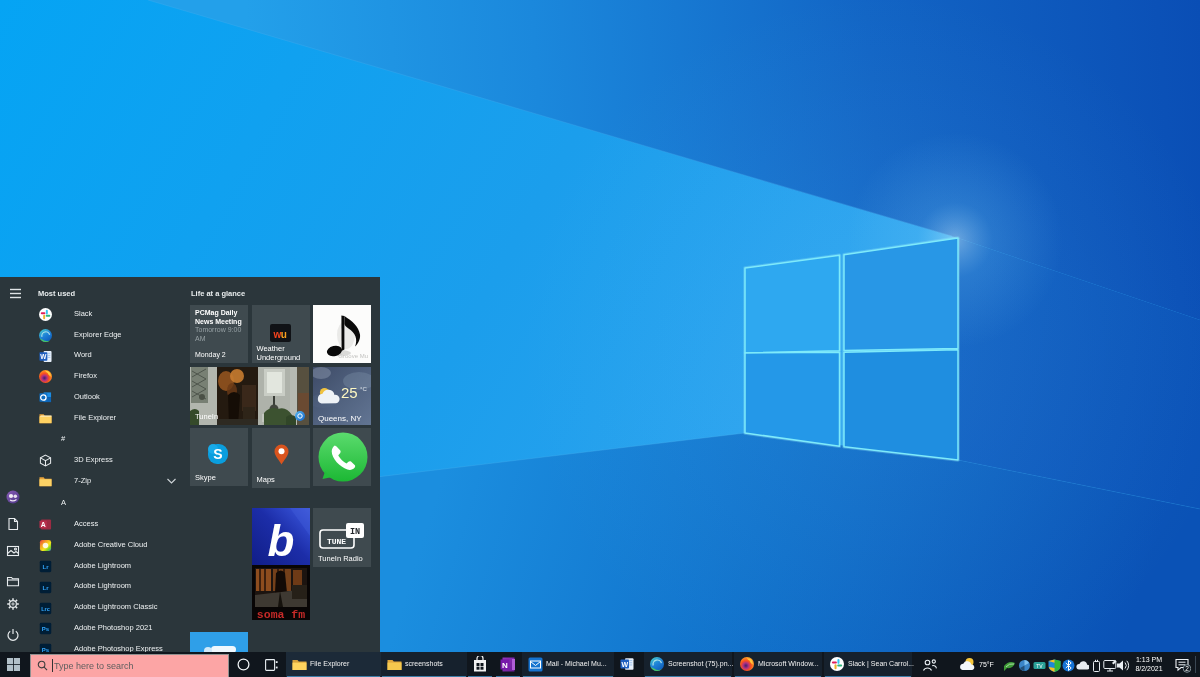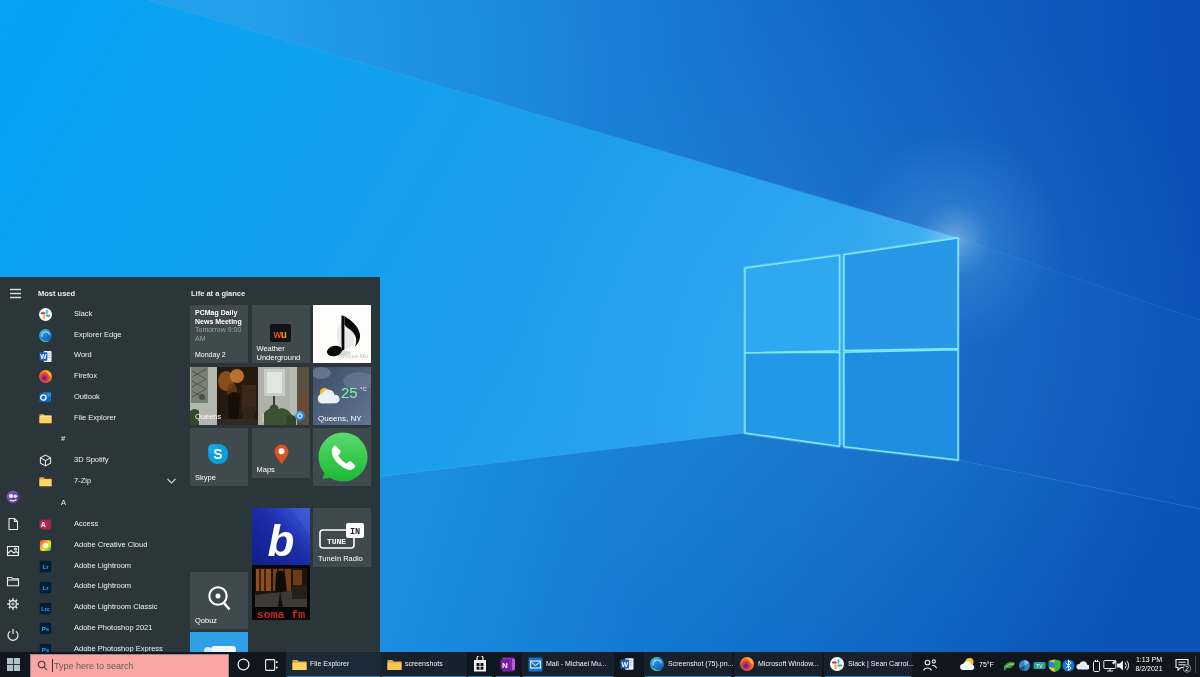--- a/index.html
+++ b/index.html
@@ -138,21 +138,21 @@
           <path d="M0.5 5 h13 v7 h-13 z" fill="#ffd262"></path>
           <path d="M0.5 5 l2-1.2 h10.9 l0.1 1.2 z" fill="#fff3c2"></path>
         </svg></div>
 <div class="itx" style="left:57px;top:135.7px">File Explorer</div>
 <div class="abs" style="left:39px;top:176.3px;width:13px;height:13px"><svg width="13" height="13" viewBox="0 0 14 14">
           <g fill="none" stroke="#e8ecee" stroke-width="1.1">
             <path d="M7 1.2 L12.5 4.2 V9.8 L7 12.8 L1.5 9.8 V4.2 Z"></path>
             <path d="M1.5 4.2 L7 7.2 L12.5 4.2 M7 7.2 V12.8"></path>
           </g>
         </svg></div>
-<div class="itx" style="left:57px;top:178.0px">3D Spotify</div>
+<div class="itx" style="left:57px;top:178.0px">3D Express</div>
 <div class="abs" style="left:39px;top:197.1px;width:13px;height:13px"><svg width="13" height="13" viewBox="0 0 14 14">
           <path d="M0.5 2.5 h4.5 l1.2 1.5 h7.3 v8 h-13 z" fill="#e9a33b"></path>
           <path d="M0.5 4.6 h13 v7.4 h-13 z" fill="#fdd366"></path>
         </svg></div>
 <div class="itx" style="left:57px;top:198.8px">7-Zip</div>
 <div class="abs" style="left:39px;top:240.3px;width:13px;height:13px"><svg width="13" height="13" viewBox="0 0 14 14">
           <rect x="2" y="1.5" width="11" height="11" rx="1.2" fill="#9c2b43"></rect>
           <rect x="0.5" y="3" width="8" height="8" rx="0.8" fill="#b62e4b"></rect>
           <text x="4.5" y="9.8" font-family="Liberation Sans" font-size="7.5" font-weight="bold" fill="#fff" text-anchor="middle">A</text>
         </svg></div>
@@ -301,51 +301,51 @@
         <svg class="abs" style="left:105px;top:44px" width="10" height="10" viewBox="0 0 10 10">
           <defs>
             <linearGradient id="phg" x1="0" y1="0" x2="1" y2="1">
               <stop offset="0" stop-color="#55b7f0"></stop>
               <stop offset="1" stop-color="#1565c8"></stop>
             </linearGradient>
           </defs>
           <circle cx="5" cy="5" r="5" fill="url(#phg)"></circle>
           <circle cx="5" cy="5" r="2.2" fill="none" stroke="#fff" stroke-width="1"></circle>
         </svg>
-        <div class="tlb">Queens</div>
+        <div class="tlb">TuneIn</div>
       </div>
 <div class="tile" style="left:313px;top:90px;width:58px;height:57.5px">
         <svg class="abs" style="left:0;top:0" width="58" height="58" viewBox="0 0 58 58">
           <defs>
             <linearGradient id="wg1" x1="0" y1="0" x2="1" y2="1">
               <stop offset="0" stop-color="#3d4a66"></stop>
               <stop offset="0.5" stop-color="#50617e"></stop>
               <stop offset="1" stop-color="#627593"></stop>
             </linearGradient>
           </defs>
           <rect width="58" height="58" fill="url(#wg1)"></rect>
           <ellipse cx="46" cy="14" rx="16" ry="9" fill="#8194ac" opacity="0.35"></ellipse>
           <ellipse cx="8" cy="6" rx="10" ry="6" fill="#9aa8bc" opacity="0.4"></ellipse>
           <ellipse cx="10" cy="34" rx="14" ry="7" fill="#62759242" opacity="0.6"></ellipse>
           <circle cx="11.5" cy="25.5" r="4.6" fill="#f0c23e"></circle>
           <path d="M8.5 36.5 a5 5 0 0 1 1-9.8 a6.3 6.3 0 0 1 12 1.2 a4.1 4.1 0 0 1 1.6 8.4 z" fill="#eef2f6"></path>
         </svg>
-        <div class="abs" style="left:28px;top:17px;font-size:15px;color:#86efac;white-space:nowrap">25</div>
+        <div class="abs" style="left:28px;top:17px;font-size:15px;color:#fef9c3;white-space:nowrap">25</div>
         <div class="abs" style="left:47px;top:19px;font-size:6px;color:#dfe5ec">°C</div>
         <div class="abs" style="left:5px;bottom:2px;font-size:8px;color:#fff;white-space:nowrap">Queens, NY</div>
       </div>
 <div class="tile" style="left:190px;top:151px;width:58px;height:58px;">
         <svg class="abs" style="left:17px;top:15px" width="22" height="22" viewBox="0 0 22 22">
           <rect x="1" y="1" width="20" height="20" rx="9" fill="#0a9ede"></rect>
           <rect x="1" y="1" width="10" height="10" rx="5" fill="#18aae8"></rect>
           <text x="11" y="16.2" font-family="Liberation Sans" font-size="14" font-weight="bold" fill="#fff" text-anchor="middle">S</text>
         </svg>
         <div class="tlb">Skype</div>
       </div>
-<div class="tile" style="left:251.5px;top:151px;width:58px;height:50px;">
+<div class="tile" style="left:251.5px;top:151px;width:58px;height:60px;">
         <svg class="abs" style="left:22px;top:16px" width="15" height="21" viewBox="0 0 15 21">
           <path d="M7.5 0.5 a7 7 0 0 1 7 7 c0 4.5-5 9-7 13 c-2-4-7-8.5-7-13 a7 7 0 0 1 7-7 z" fill="#d9541e"></path>
           <circle cx="7.5" cy="7.2" r="3" fill="#fff"></circle>
         </svg>
         <div class="tlb">Maps</div>
       </div>
 <div class="tile" style="left:313px;top:151px;width:58px;height:58px;">
         <svg class="abs" style="left:4px;top:3px" width="52" height="52" viewBox="0 0 52 52">
           <defs>
             <linearGradient id="wa1" x1="0" y1="0" x2="0" y2="1">
@@ -374,28 +374,20 @@
         </svg>
       </div>
 <div class="tile" style="left:313px;top:230.5px;width:58px;height:59px;">
         <svg class="abs" style="left:6px;top:15px" width="46" height="26" viewBox="0 0 46 26">
           <rect x="1" y="7" width="34" height="18" rx="3" fill="none" stroke="#fff" stroke-width="1.6"></rect>
           <text x="17.5" y="20.5" font-family="Liberation Mono" font-size="8" font-weight="bold" fill="#fff" text-anchor="middle">TUNE</text>
           <rect x="27" y="0" width="18" height="15" rx="2" fill="#fff"></rect>
           <text x="36" y="11" font-family="Liberation Mono" font-size="8.5" font-weight="bold" fill="#22272b" text-anchor="middle">IN</text>
         </svg>
         <div class="tlb">TuneIn Radio</div>
-      </div>
-<div class="tile" style="left:190px;top:294.5px;width:58px;height:57.5px;">
-        <svg class="abs" style="left:17px;top:13px" width="26" height="27" viewBox="0 0 26 27">
-          <circle cx="11" cy="11" r="8.7" fill="none" stroke="#fff" stroke-width="2.1"></circle>
-          <circle cx="11" cy="11" r="2.5" fill="#fff"></circle>
-          <line x1="16.5" y1="17.5" x2="22.5" y2="24.5" stroke="#fff" stroke-width="2.6"></line>
-        </svg>
-        <div class="tlb">Qobuz</div>
       </div>
 <div class="tile" style="left:251.5px;top:288px;width:58px;height:55px;">
         <svg class="abs" style="left:0;top:0" width="58" height="58" viewBox="0 0 58 58">
           <rect width="58" height="58" fill="#080505"></rect>
           <rect x="3" y="3" width="52" height="39" fill="#1c1410"></rect>
           <rect x="4" y="4" width="15" height="22" fill="#8e4d1e"></rect>
           <rect x="21" y="4" width="18" height="22" fill="#74401a"></rect>
           <rect x="41" y="5" width="9" height="18" fill="#6e3a16"></rect>
           <path d="M8 4 v22 M13 4 v22 M26 4 v22 M32 4 v22" stroke="#241208" stroke-width="1.5"></path>
           <path d="M24 8 q5-5 9 0 l2 20 q-6 3-12 0 z" fill="#120a06"></path>

